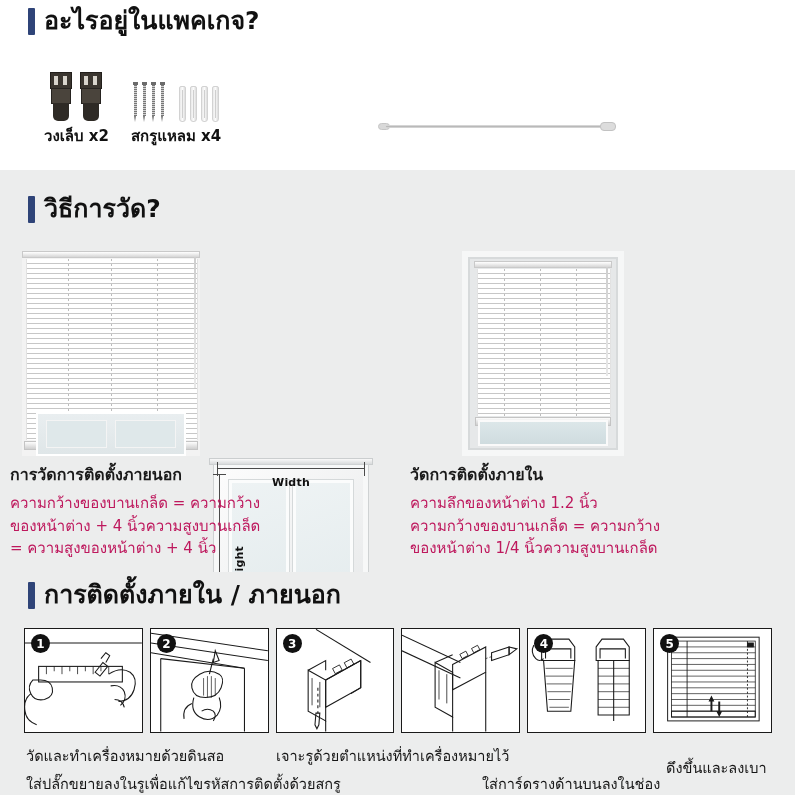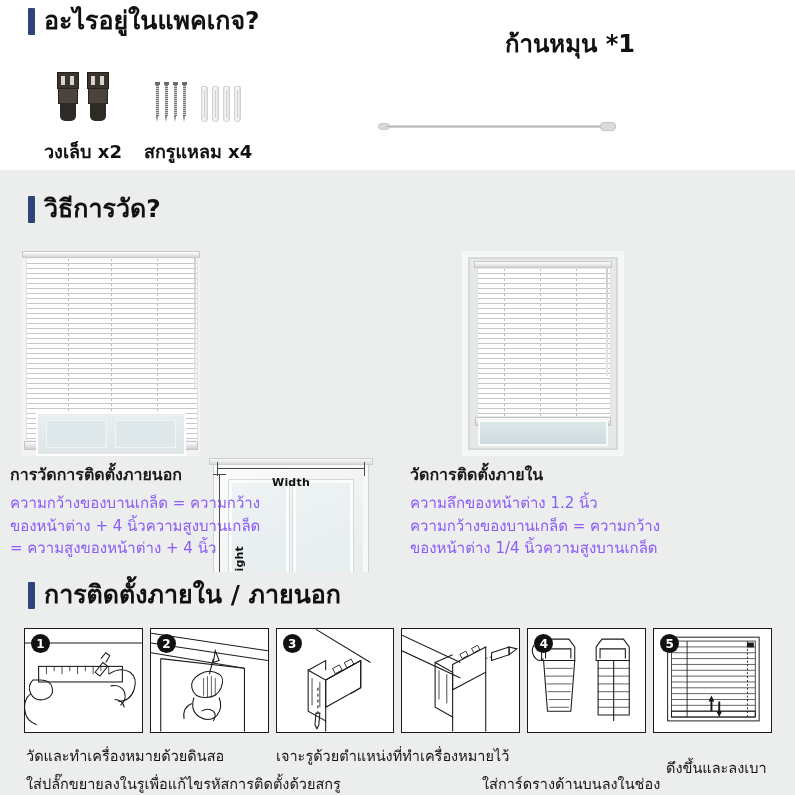--- a/index.html
+++ b/index.html
@@ -26,21 +26,21 @@
 
   
   .pkg-heading{position:absolute;left:28px;top:8px;}
   .wand-title{
     position:absolute;left:420px;top:24px;width:300px;text-align:center;
     font-size:24px;font-weight:bold;color:#111;white-space:nowrap;
   }
   .parts-row{position:absolute;left:44px;top:70px;display:flex;align-items:flex-end;gap:22px;}
   .part{display:flex;flex-direction:column;align-items:center;}
   .part-art{height:52px;display:flex;align-items:flex-end;justify-content:center;gap:8px;}
-  .part-label{margin-top:15px;font-size:18px;font-weight:bold;color:#111;white-space:nowrap;}
+  .part-label{margin-top:2px;font-size:15px;font-weight:bold;color:#111;white-space:nowrap;}
 
   
   .bracket{width:22px;height:50px;position:relative;}
   .bracket .b-top{position:absolute;left:0;top:0;width:22px;height:17px;background:#3a352f;border:1px solid #221f1b;box-sizing:border-box;}
   .bracket .b-slot{position:absolute;top:4px;width:4px;height:9px;background:#d8d4cc;}
   .bracket .b-mid{position:absolute;left:1px;top:16px;width:20px;height:16px;background:#4a443c;border:1px solid #262320;box-sizing:border-box;}
   .bracket .b-bot{position:absolute;left:3px;top:31px;width:16px;height:18px;background:#2e2a25;border-radius:0 0 5px 5px;}
 
   
   .screws{display:flex;align-items:flex-end;gap:4px;}
@@ -57,21 +57,21 @@
   .wand .cap-l{position:absolute;left:0;top:1px;width:12px;height:7px;background:#d9d9d9;border-radius:4px;border:1px solid #c6c6c6;box-sizing:border-box;}
   .wand .cap-r{position:absolute;right:0;top:0;width:16px;height:9px;background:#dcdcdc;border-radius:4px;border:1px solid #c2c2c2;box-sizing:border-box;}
 
   
   .meas-heading{position:absolute;left:28px;top:196px;}
   .meas-row{position:absolute;left:0;top:243px;width:795px;height:220px;}
 
   .fig{position:absolute;}
   .cap-block{position:absolute;text-align:left;}
   .cap-title{font-size:16px;font-weight:bold;color:#1a1a1a;margin-bottom:5px;white-space:nowrap;}
-  .cap-line{font-size:15px;color:#8b5cf6;line-height:1.5;white-space:nowrap;}
+  .cap-line{font-size:15px;color:#be185d;line-height:1.5;white-space:nowrap;}
 
   
   .blind{position:relative;background:#f3f3f3;}
   .blind .headrail{position:absolute;left:0;top:0;width:100%;height:7px;background:linear-gradient(180deg,#ffffff,#d6d6d6);border:1px solid #c9c9c9;box-sizing:border-box;}
   .blind .slats{position:absolute;left:2%;top:8px;width:96%;bottom:16px;
     background:repeating-linear-gradient(180deg,#ffffff 0 4px,#c7c7c7 4px 5px);
     border-left:1px solid #e2e2e2;border-right:1px solid #e2e2e2;}
   .blind .cord{position:absolute;top:8px;bottom:16px;width:1px;background:repeating-linear-gradient(180deg,#bdbdbd 0 2px,transparent 2px 5px);}
   .blind .bottomrail{position:absolute;left:1%;bottom:6px;width:98%;height:9px;background:linear-gradient(180deg,#fdfdfd,#cfcfcf);border:1px solid #c4c4c4;box-sizing:border-box;}
   .blind .wandstick{position:absolute;right:4px;top:6px;width:2px;height:64%;background:linear-gradient(180deg,#cfcfcf,#e8e8e8);}
@@ -116,21 +116,20 @@
 
 <div class="page">
 
   <div class="sec-package">
 
     <div class="heading pkg-heading">
       <span class="accent-bar"></span>
       <span class="heading-text">อะไรอยู่ในแพคเกจ?</span>
     </div>
 
-    <div class="wand-title">ก้านหมุน *1</div>
 
     <div class="parts-row">
 
       <div class="part">
         <div class="part-art">
           <div class="bracket">
             <div class="b-top"></div>
               <div class="b-slot" style="left:4px"></div>
               <div class="b-slot" style="left:13px"></div>
             <div class="b-mid"></div>

